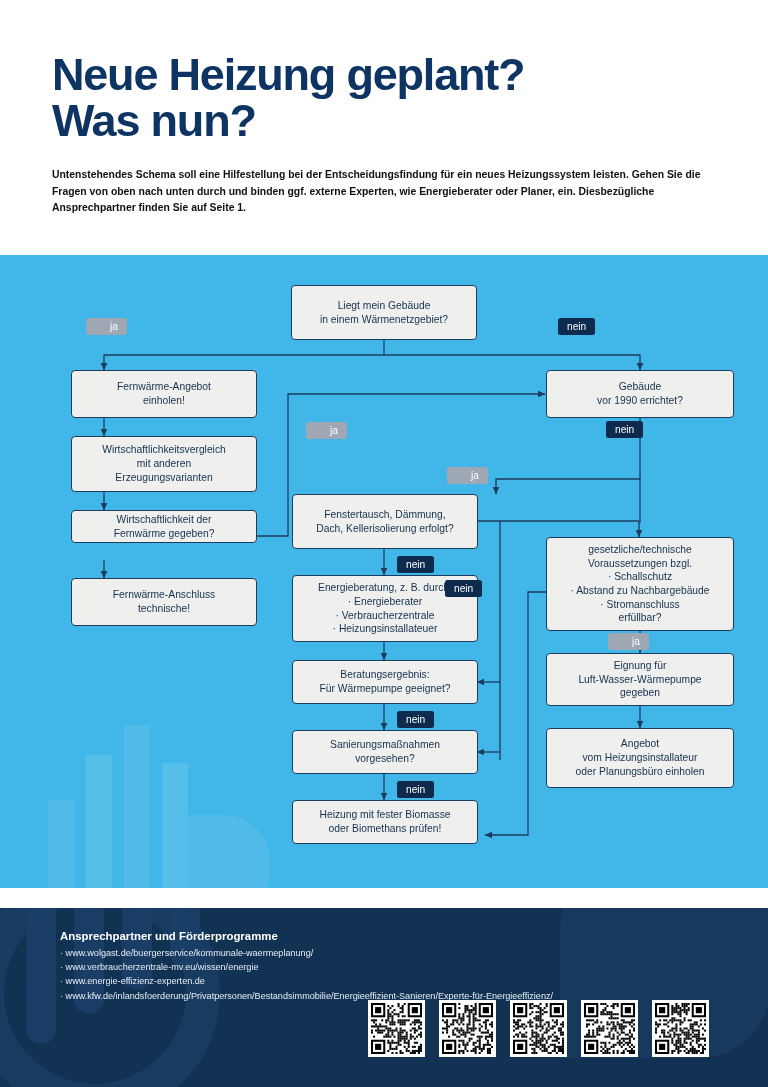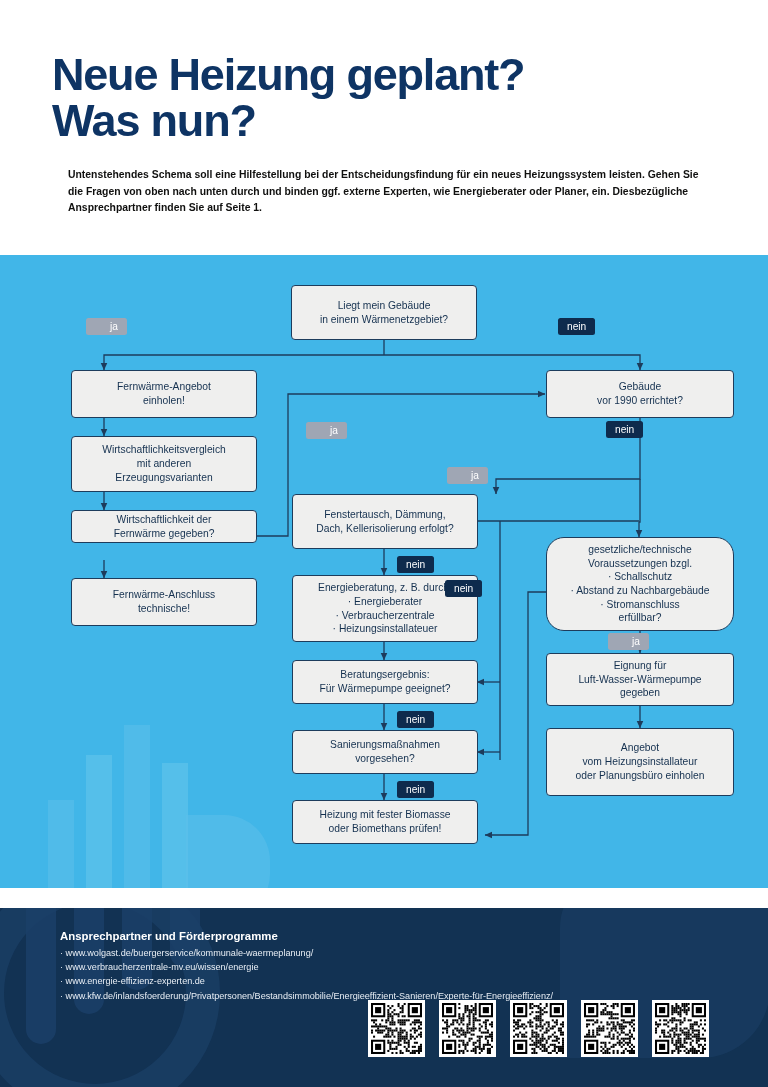--- a/index.html
+++ b/index.html
@@ -30,21 +30,20 @@
     letter-spacing: -1.2px;
     white-space: pre-line;
   }
   #intro {
     margin-top: 23px;
     color: #10100f;
     font-weight: 700;
     font-size: 10.4px;
     line-height: 1.62;
     max-width: 672px;
-    margin-left: 16px;
   }
 
   
   #flowpanel {
     position: absolute; left: 0; top: 255px; width: 768px; height: 633px;
     background: #41b6e8;
     overflow: hidden;
   }
   
   .wm { position: absolute; background: #5cc0ea; opacity: .55; }
@@ -213,32 +212,32 @@
 
     <div class="node" style="left:292px; top:405px; width:186px; height:44px;">Beratungsergebnis:
 Für Wärmepumpe geeignet?</div>
 
     <div class="node" style="left:292px; top:475px; width:186px; height:44px;">Sanierungsmaßnahmen
 vorgesehen?</div>
 
     <div class="node" style="left:292px; top:545px; width:186px; height:44px;">Heizung mit fester Biomasse
 oder Biomethans prüfen!</div>
 
-    <div class="node" style="left:546px; top:282px; width:188px; height:94px;border-radius:18px;">gesetzliche/technische
+    <div class="node" style="left:546px; top:282px; width:188px; height:94px;">gesetzliche/technische
 Voraussetzungen bzgl.
 · Schallschutz
 · Abstand zu Nachbargebäude
 · Stromanschluss
 erfüllbar?</div>
 
     <div class="node" style="left:546px; top:398px; width:188px; height:53px;">Eignung für
 Luft-Wasser-Wärmepumpe
 gegeben</div>
 
-    <div class="node" style="left:546px; top:473px; width:188px; height:68px;">Angebot
+    <div class="node" style="left:546px; top:473px; width:188px; height:60px;">Angebot
 vom Heizungsinstallateur
 oder Planungsbüro einholen</div>
 
     <div class="badge ja" style="left:86px;  top:63px;">ja</div>
     <div class="badge nein" style="left:558px; top:63px;">nein</div>
     <div class="badge ja" style="left:306px; top:167px;">ja</div>
     <div class="badge nein" style="left:606px; top:166px;">nein</div>
     <div class="badge ja" style="left:447px; top:212px;">ja</div>
     <div class="badge nein" style="left:397px; top:301px;">nein</div>
     <div class="badge nein" style="left:445px; top:325px;">nein</div>

